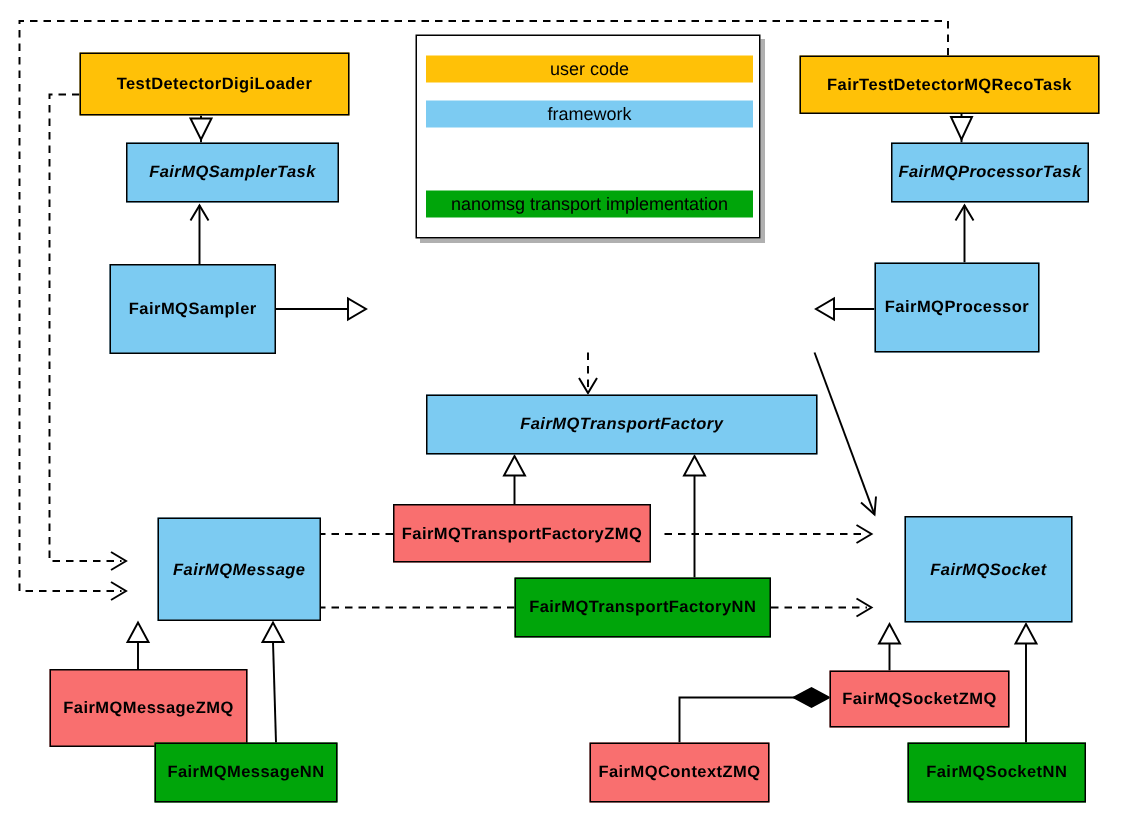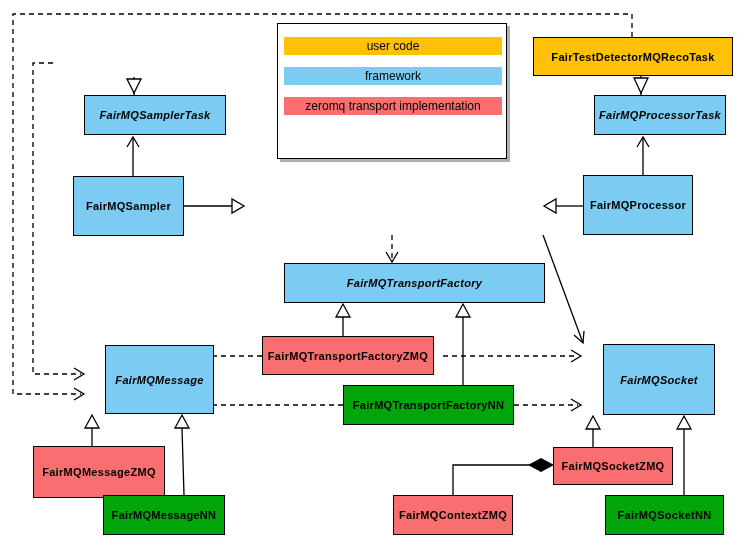--- a/index.html
+++ b/index.html
@@ -190,23 +190,24 @@
 
     <g>
       <polyline class="wire" points="453,495 453,465 530,465"></polyline>
       <polygon class="diamond" points="529,465 541,458.5 553,465 541,471.5"></polygon>
     </g>
   </svg>
 
   <div class="legend">
     <div class="legend-row t-user_code" style="top:13px">user code</div>
     <div class="legend-row t-framework" style="top:43px">framework</div>
-    <div class="legend-row t-zeromq" style="top:73px">zeromq transport implementation</div>
+    <div class="legend-row t-nanomsg" style="top:103px">nanomsg transport implementation</div>
   </div>
 
+  <div class="node t-user_code" style="left:53px;top:35px;width:180px;height:42px">TestDetectorDigiLoader</div>
 
   <div class="node t-user_code" style="left:533px;top:37px;width:200px;height:39px">FairTestDetectorMQRecoTask</div>
 
   <div class="node t-framework abstract" style="left:63px;top:95px;width:142px;height:40px">FairMQSamplerTask</div>
 
   <div class="node t-framework abstract" style="left:573px;top:95px;width:132px;height:40px">FairMQProcessorTask</div>
 
   <div class="node t-framework" style="left:73px;top:176px;width:111px;height:60px">FairMQSampler</div>
 
 

